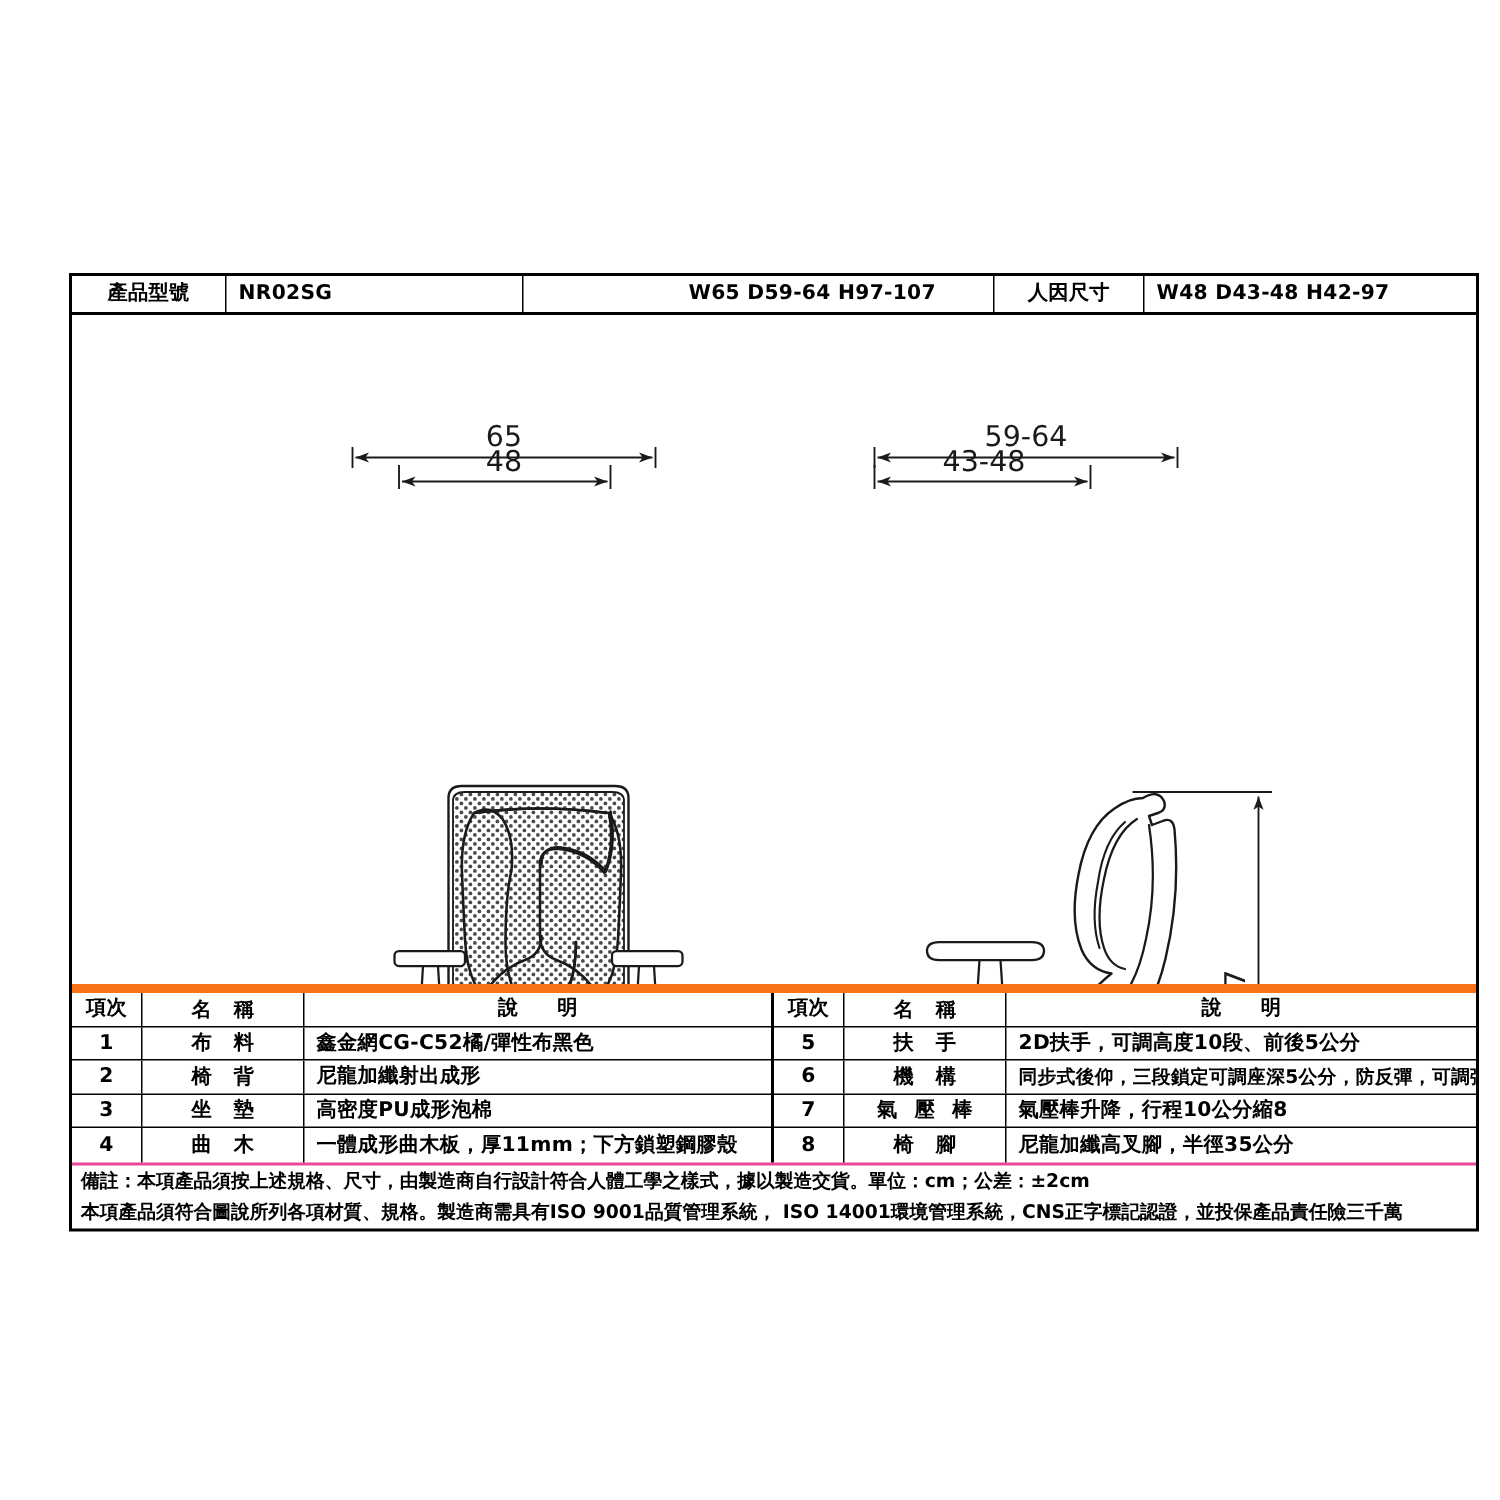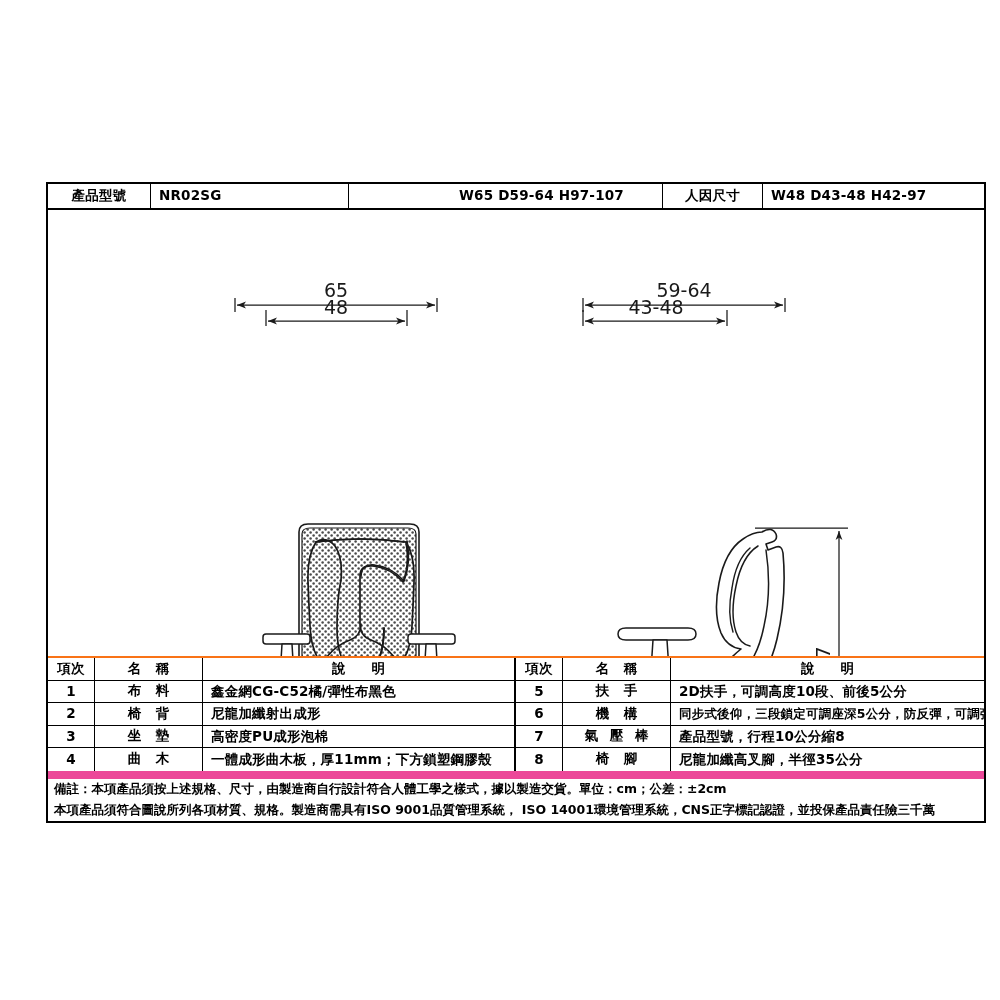--- a/index.html
+++ b/index.html
@@ -66,36 +66,36 @@
   .hd-model { width: 198px; }
   .hd-label2 { width: 102px; margin-top: 28px; }
   .hd-val-a { width: 212px; }
   .hd-label3 { width: 100px; }
   .hd-val-b { width: 221px; }
 
   
   #drawing-area {
     position: relative;
     height: 446px;
-    border-bottom: 2px solid #f97316;
+    border-bottom: 6px solid #f97316;
     background: #fff;
     overflow: hidden;
   }
   #drawing-svg {
     position: absolute;
     left: 0; top: 0;
     width: 936px;
     height: 446px;
     display: block;
   }
 
   
   #bom-wrap {
     display: flex;
-    border-bottom: 8px solid #ec4899;
+    border-bottom: 2px solid #ec4899;
   }
   .bom-half {
     width: 468px;
     box-sizing: border-box;
   }
   .bom-half.left { border-right: 2px solid #000; }
   .bom-row {
     display: flex;
     height: 22.5px;
     border-bottom: 1.6px solid #000;
@@ -422,21 +422,21 @@
           <div class="cell c-left col-desc last" style="font-size:12.5px">同步式後仰，三段鎖定可調座深5公分，防反彈，可調彈性</div>
         </div>
 
         <div class="bom-row">
           <div class="cell c-center col-idx">7</div>
           <div class="namecell tri">
             <span>氣</span>
             <span>壓</span>
             <span>棒</span>
           </div>
-          <div class="cell c-left col-desc last">產品型號，行程10公分縮8</div>
+          <div class="cell c-left col-desc last">氣壓棒升降，行程10公分縮8</div>
         </div>
 
         <div class="bom-row final">
           <div class="cell c-center col-idx">8</div>
           <div class="namecell">
             <span>椅</span>
             <span>腳</span>
           </div>
           <div class="cell c-left col-desc last">尼龍加纖高叉腳，半徑35公分</div>
         </div>

